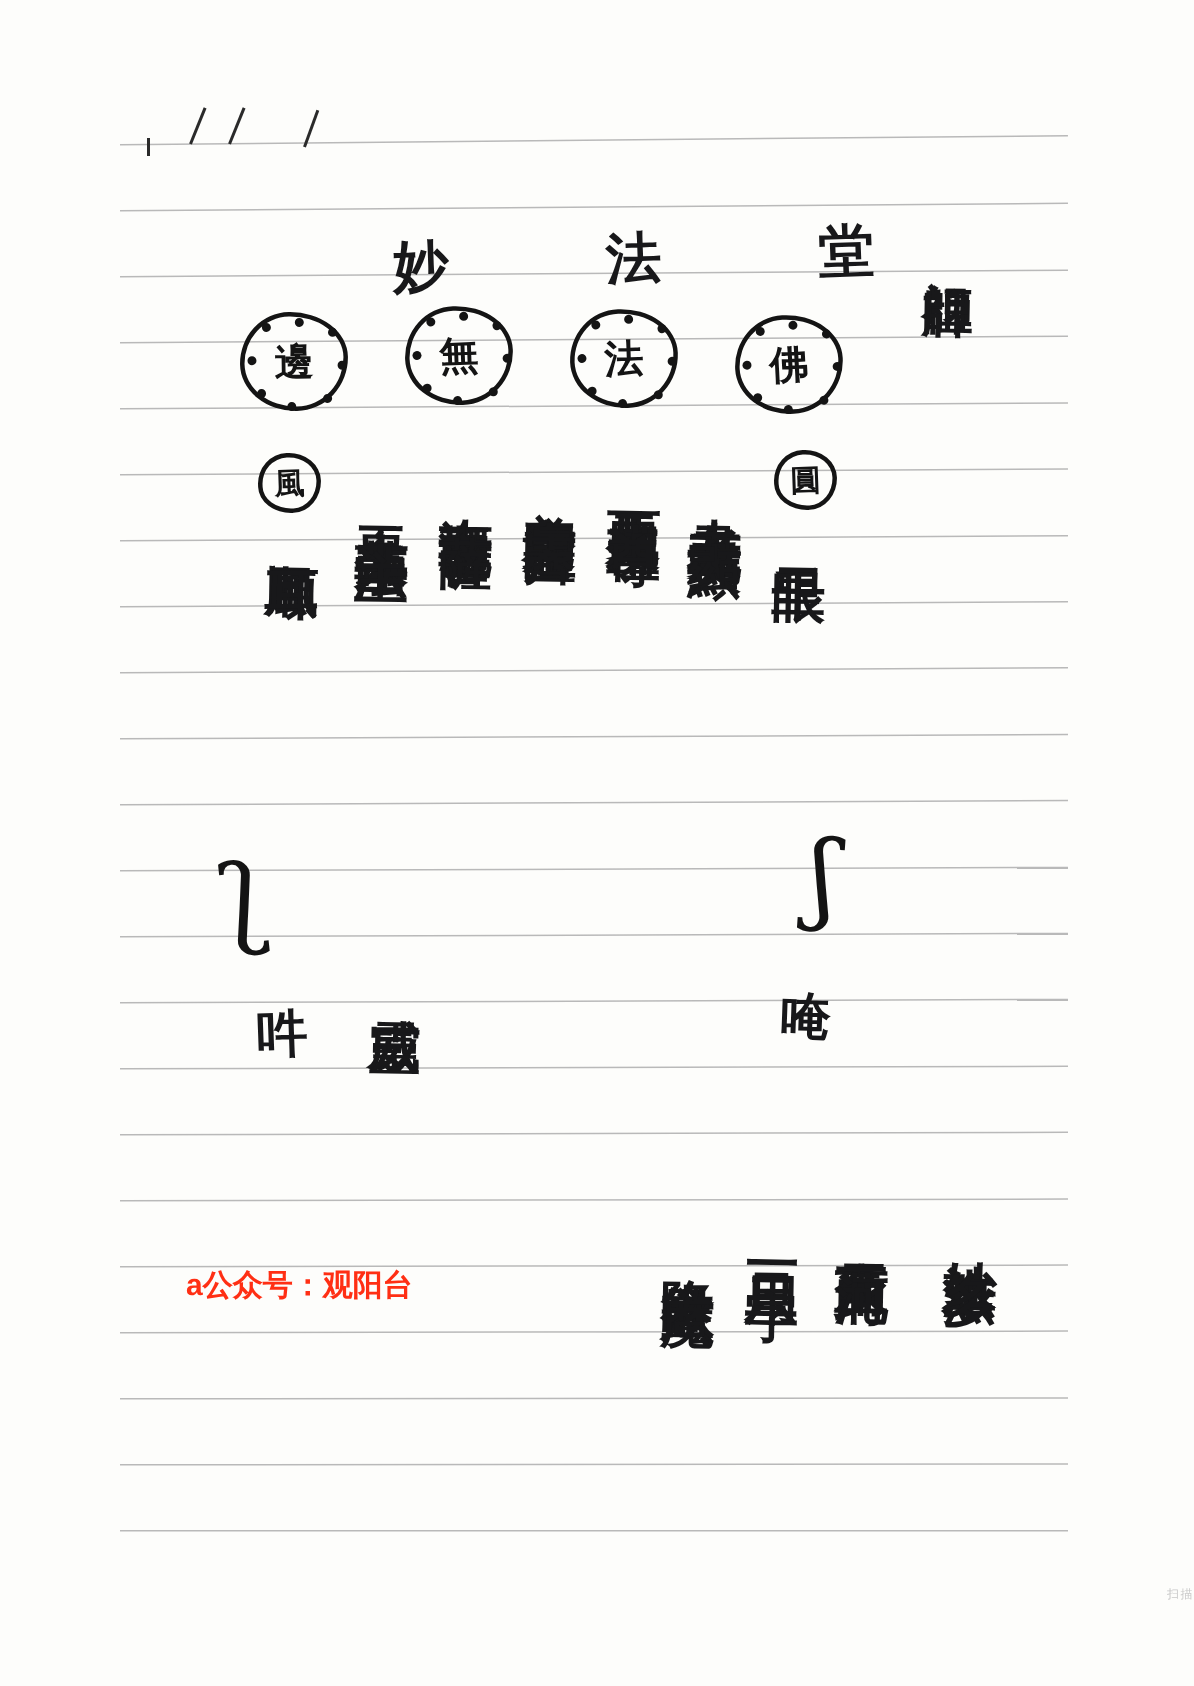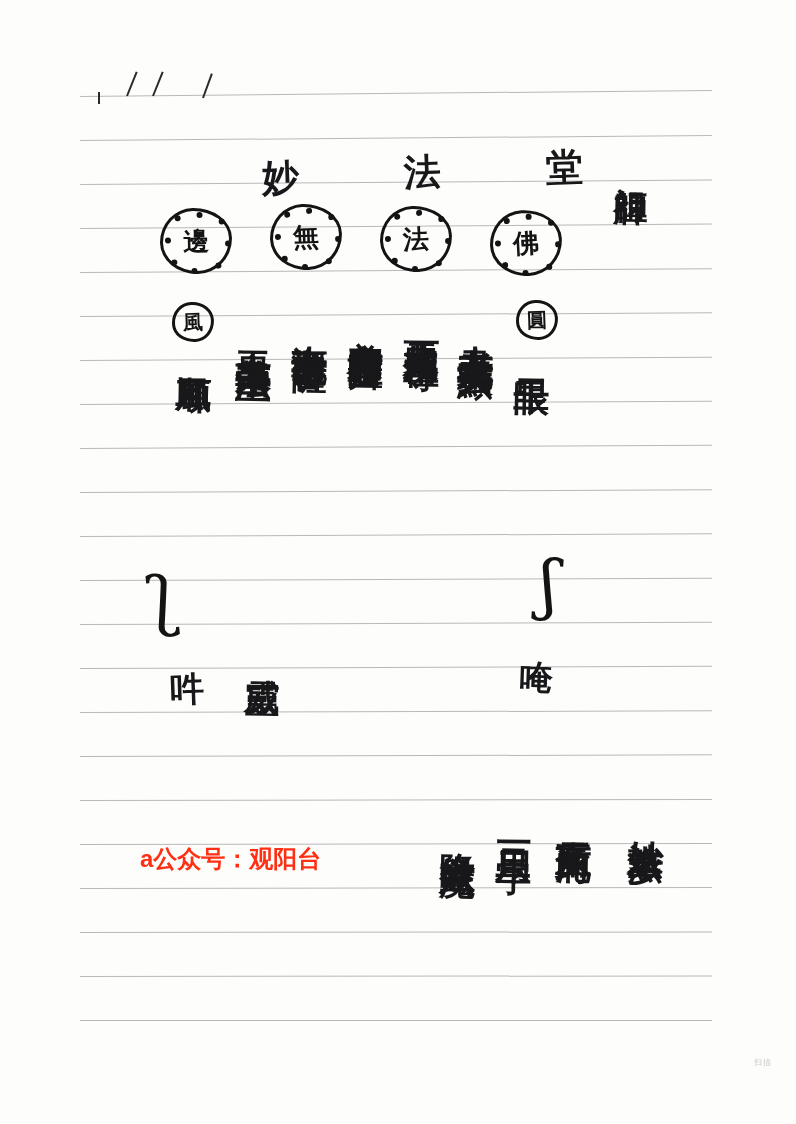--- a/index.html
+++ b/index.html
@@ -119,25 +119,25 @@
     line-height: 1;
   }
   
   .promo {
     position: absolute;
     color: #ff2f14;
     font-family: "Liberation Sans", sans-serif;
     font-weight: 700;
     white-space: nowrap;
   }
-  .promo-1 { left: 140px; top: 843px; font-size: 24px; }
+  .promo-1 { left: 124px; top: 843px; font-size: 20px; }
   .promo-2 { left: 140px; top: 895px; font-size: 20px; }
   .corner-mark {
     position: absolute;
-    right: 24px;
+    right: 0;
     bottom: 56px;
     font-size: 8px;
     color: #c9c9c9;
     letter-spacing: 1px;
     text-align: right;
   }
 </style>
 </head>
 <body>
 

